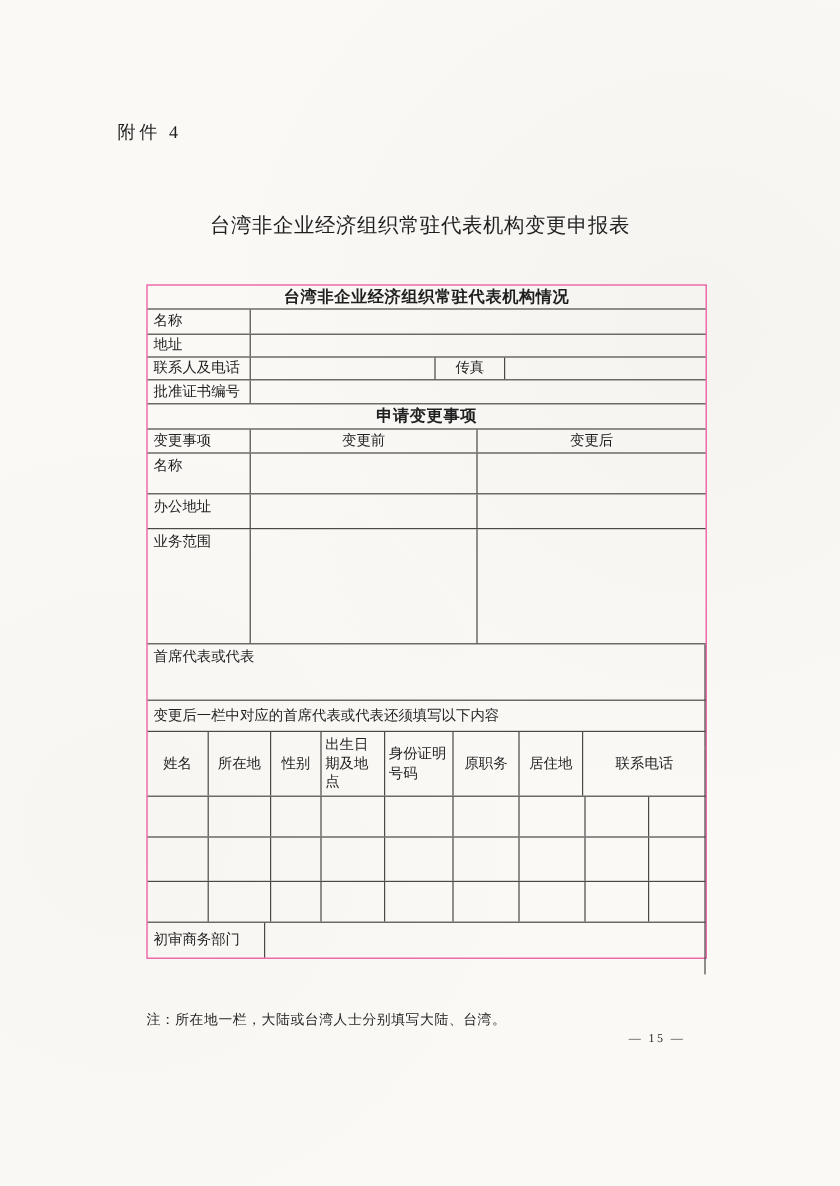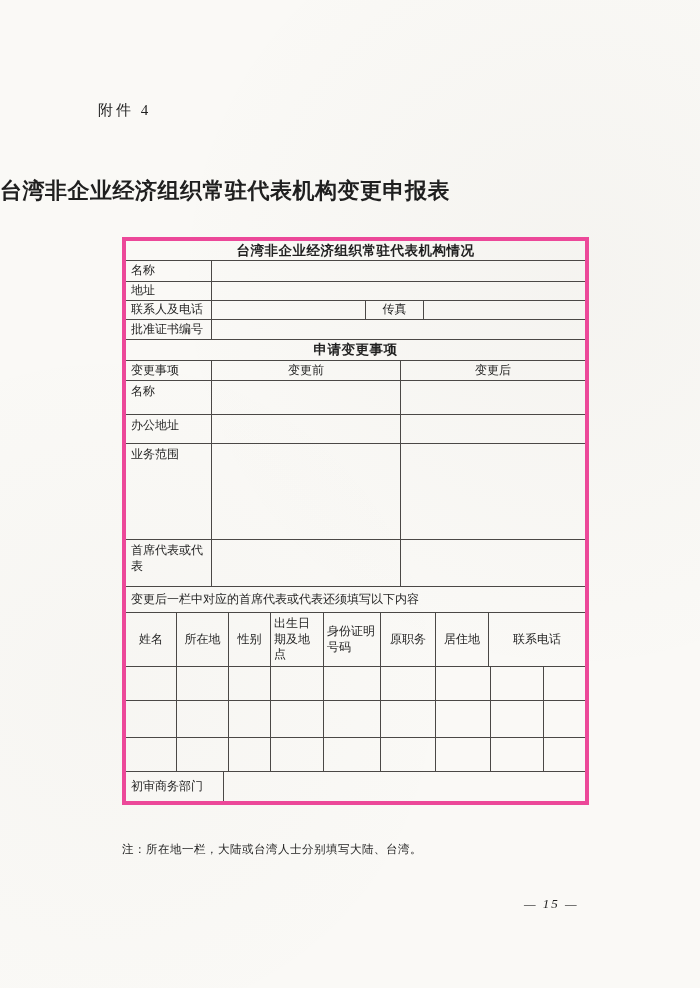--- a/index.html
+++ b/index.html
@@ -17,30 +17,30 @@
   .attachment-label {
     position: absolute;
     left: 98px; top: 101px;
     font-size: 15px;
     letter-spacing: 3px;
   }
   .doc-title {
     position: absolute;
     left: 0; top: 176px;
     width: 100%;
-    text-align: left;
-    font-size: 22px;
-    font-weight: bold;
+    text-align: center;
+    font-size: 17px;
+    font-weight: normal;
     letter-spacing: 0.5px;
   }
   .form-table {
     position: absolute;
     left: 122px; top: 237px;
     width: 467px;
-    border: 4px solid #ec4899;
+    border: 1px solid #ec4899;
   }
   .row {
     display: flex;
     border-bottom: 1px solid #4b4846;
   }
   .row:last-child { border-bottom: none; }
   .cell {
     border-right: 1px solid #4b4846;
     font-size: 12px;
     display: flex;
@@ -60,34 +60,33 @@
   .w-58  { flex: 0 0 58px; }
   .w-189 { flex: 0 0 189px; }
   .w-98  { flex: 0 0 98px; }
   .c1 { flex: 0 0 51px; } .c2 { flex: 0 0 52px; } .c3 { flex: 0 0 42px; }
   .c4 { flex: 0 0 53px; } .c5 { flex: 0 0 57px; } .c6 { flex: 0 0 55px; }
   .c7 { flex: 0 0 55px; } .c8 { flex: 0 0 53px; } .c9 { flex: 1 1 auto; }
   .colhead .cell { padding: 2px 3px; justify-content: center; text-align: left; }
   
   .h19 { height: 19px; justify-content: flex-end; } .h20 { height: 20px; } .h21 { height: 21px; }
   .h26 { height: 26px; } .h29 { height: 29px; } .h34 { height: 34px; }
-  .h37 { height: 37px; } .h47 { height: 47px; } .h54 { height: 54px; }
+  .h37 { height: 37px; } .h47 { height: 47px; flex-direction: column; } .h54 { height: 54px; }
   .h96 { height: 96px; text-align: center; }
   .footnote {
     position: absolute;
     left: 122px; top: 842px;
     font-size: 11.5px;
     letter-spacing: 0.5px;
   }
   .page-number {
     position: absolute;
-    left: 524px; top: 896px;
-    font-size: 13px;
+    left: 524px; top: 860px;
+    font-size: 10px;
     letter-spacing: 2px;
-    font-style: italic;
   }
 </style>
 </head>
 <body>
 
 <div class="attachment-label">附件 4</div>
 
 <div class="doc-title">台湾非企业经济组织常驻代表机构变更申报表</div>
 
 <div class="form-table">

